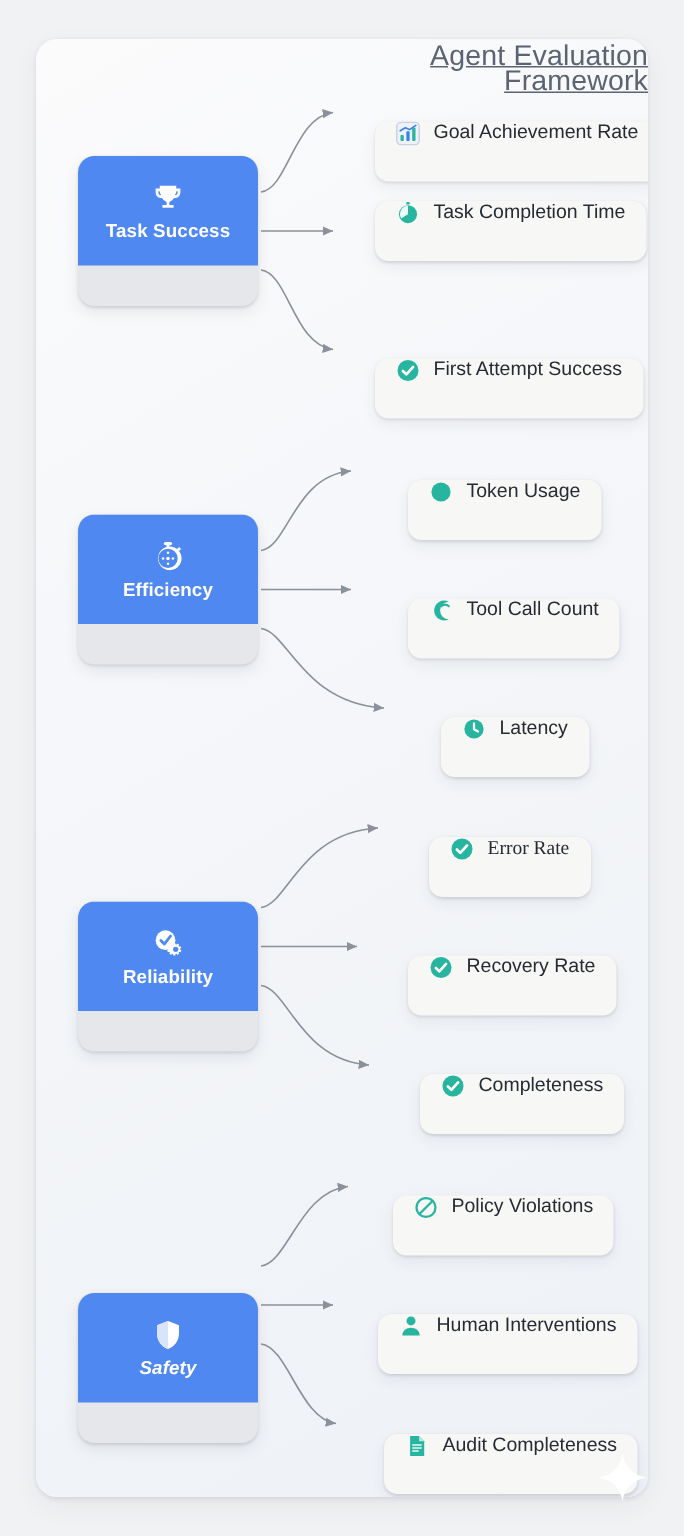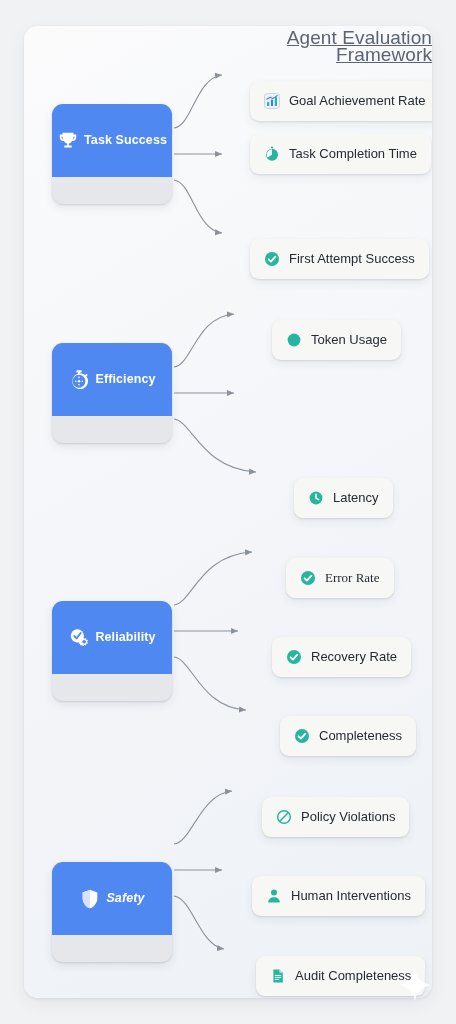--- a/index.html
+++ b/index.html
@@ -69,21 +69,21 @@
     box-shadow: 0 1px 2px rgba(40,50,70,.14), 0 4px 10px rgba(40,50,70,.09);
     overflow: hidden;
   }
   .parent .head {
     position: absolute;
     left: 0; top: 0;
     width: 120px;
     height: 73px;
     background: #4f88f0;
     display: flex;
-    flex-direction: row;
+    flex-direction: column;
     align-items: center;
     justify-content: center;
     gap: 5px;
   }
   .parent .p-icon {
     width: 22px;
     height: 22px;
     display: block;
   }
   .parent .p-label {
@@ -97,21 +97,20 @@
   
   .leaf {
     position: absolute;
     height: 40px;
     box-sizing: border-box;
     padding: 0 14px;
     border-radius: 9px;
     background: #f7f7f5;
     box-shadow: 0 1px 2px rgba(40,50,70,.13), 0 4px 10px rgba(40,50,70,.07);
     display: flex;
-    align-items: center;
     gap: 9px;
     white-space: nowrap;
   }
   .leaf .l-icon {
     width: 16px;
     height: 16px;
     flex: 0 0 16px;
     display: block;
   }
   .leaf .l-label {
@@ -233,20 +232,29 @@
 
     <div class="leaf" style="left:248px; top:294px;">
       <span class="l-icon">
         <svg viewBox="0 0 16 16" width="16" height="16" xmlns="http://www.w3.org/2000/svg">
           <circle cx="8" cy="8" r="6.4" fill="#27b5a0"></circle>
         </svg>
       </span>
       <span class="l-label">Token Usage</span>
     </div>
 
+    <div class="leaf" style="left:248px; top:373px;">
+      <span class="l-icon">
+        <svg viewBox="0 0 16 16" width="16" height="16" xmlns="http://www.w3.org/2000/svg">
+          <path d="M13.2 2.2A6.6 6.6 0 1 0 13.2 13.8 A5 5 0 0 1 13.2 2.2Z" fill="#27b5a0"></path>
+          <path d="M8.2 5.2a3.4 3.4 0 0 1 5 0" fill="none" stroke="#27b5a0" stroke-width="1.4" stroke-linecap="round"></path>
+        </svg>
+      </span>
+      <span class="l-label">Tool Call Count</span>
+    </div>
 
     <div class="leaf" style="left:270px; top:452px;">
       <span class="l-icon">
         <svg viewBox="0 0 16 16" width="16" height="16" xmlns="http://www.w3.org/2000/svg">
           <circle cx="8" cy="8" r="6.4" fill="#27b5a0"></circle>
           <path d="M8 4.3 L8 8.2 L10.7 9.6" fill="none" stroke="#ffffff" stroke-width="1.5" stroke-linecap="round" stroke-linejoin="round"></path>
         </svg>
       </span>
       <span class="l-label">Latency</span>
     </div>

